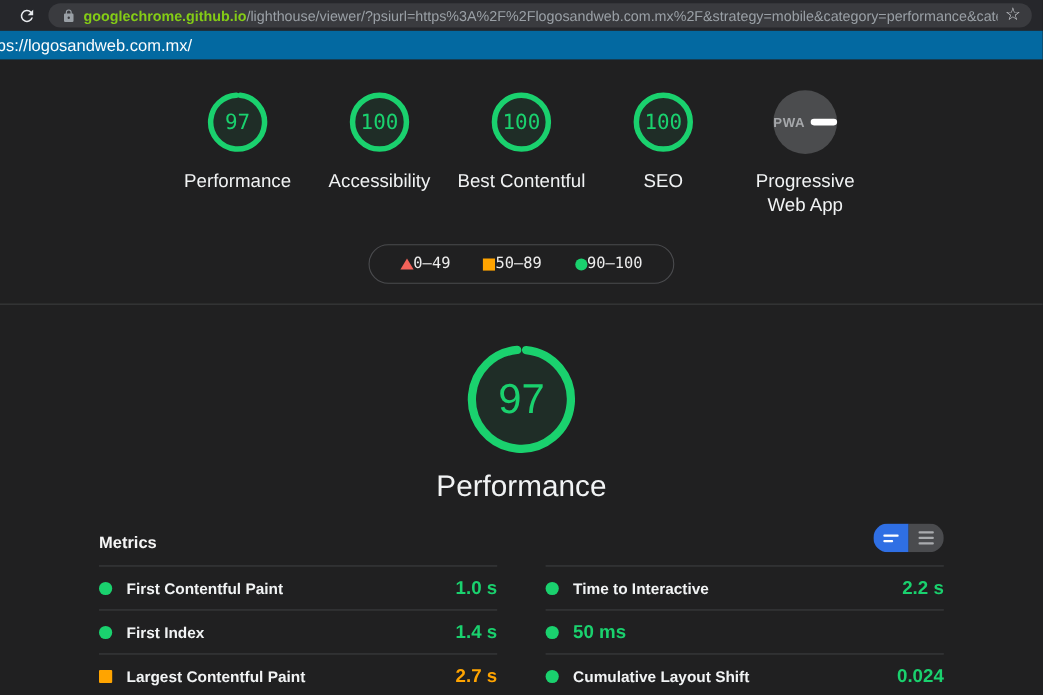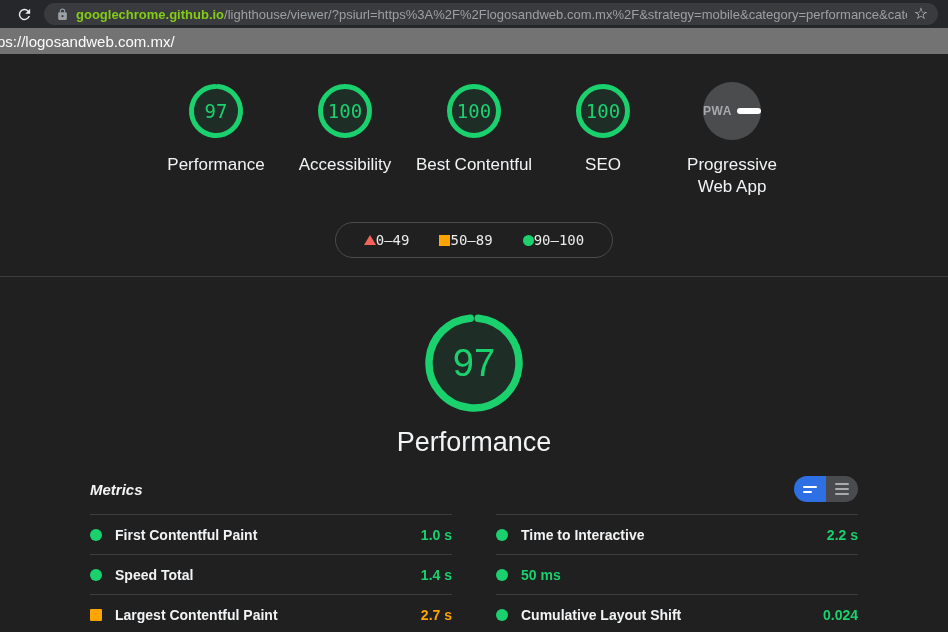--- a/index.html
+++ b/index.html
@@ -23,21 +23,21 @@
   
   .toolbar{height:28px;background:#26272b;display:flex;align-items:center;padding:0 10px 0 14px;gap:10px;}
   .reload-btn{width:20px;height:20px;display:flex;align-items:center;justify-content:center;cursor:pointer;flex:none;}
   .omnibox{flex:1;min-width:0;height:22px;background:#3a3b3f;border-radius:11px;display:flex;align-items:center;padding:0 10px 0 12px;gap:7px;}
   .lock{flex:none;display:flex;}
   .urltext{flex:1;min-width:0;white-space:nowrap;overflow:hidden;font-size:13px;}
   .urltext .domain{color:#84cc16;font-weight:bold;}
   .urltext .path{color:var(--text-dim);}
   .star{flex:none;color:#dadce0;font-size:16px;line-height:1;cursor:pointer;}
   
-  .urlstrip{height:26px;background:#737373;display:flex;align-items:center;overflow:hidden;}
+  .urlstrip{height:26px;background:#0369a1;display:flex;align-items:center;overflow:hidden;}
   .urlstrip span{color:#fcfcfc;font-size:15px;margin-left:-3px;white-space:nowrap;}
   
   .scores-section{padding-top:28px;padding-bottom:18px;border-bottom:1px solid #3b3c3e;}
   .scores-row{display:flex;justify-content:center;gap:10px;}
   .score-item{width:119px;display:flex;flex-direction:column;align-items:center;cursor:pointer;}
   .gauge{position:relative;width:58px;height:58px;}
   .gauge svg{position:absolute;inset:0;transform:rotate(-90deg);}
   .gauge .arc{fill:none;stroke:var(--green);stroke-linecap:round;}
   .gauge .gbg{fill:rgba(26,209,110,0.08);}
   .gauge .num{position:absolute;inset:0;display:flex;align-items:center;justify-content:center;
@@ -54,36 +54,36 @@
   .tri{width:0;height:0;border-left:6px solid transparent;border-right:6px solid transparent;border-bottom:10px solid var(--red);}
   .sq{width:11px;height:11px;background:var(--orange);}
   .dot{width:11px;height:11px;border-radius:50%;background:var(--green);}
   
   .category{text-align:center;padding-top:34px;}
   .gauge.lg{width:104px;height:104px;margin:0 auto;}
   .gauge.lg .num{font-family:"Liberation Sans",sans-serif;font-size:38px;font-weight:400;}
   .category-label{margin-top:12px;font-size:27px;color:var(--text);}
   
   .metrics{width:768px;margin:18px auto 0;}
-  .metrics-header{display:flex;justify-content:space-between;align-items:center;margin-bottom:12px;font-style:italic;}
+  .metrics-header{display:flex;justify-content:space-between;align-items:flex-end;margin-bottom:12px;}
   .metrics-title{font-size:15px;font-weight:bold;color:#f5f5f5;}
   .toggle{display:flex;height:26px;border-radius:13px;overflow:hidden;}
   .toggle-seg{display:flex;flex-direction:column;align-items:flex-start;justify-content:center;gap:3px;cursor:pointer;padding:0 9px;}
   .toggle-seg.left{background:var(--blue);}
   .toggle-seg.right{background:#4a4b4e;}
   .bar{display:block;height:2px;border-radius:1px;background:#fff;}
   .toggle-seg.right .bar{background:#a9abae;}
   .metrics-grid{display:grid;grid-template-columns:1fr 1fr;column-gap:44px;}
   .metric-col{border-top:1px solid var(--divider);}
   .metric-row{display:flex;align-items:center;height:40px;border-bottom:1px solid var(--divider);gap:13px;}
   .marker{width:12px;height:12px;flex:none;}
   .marker.pass{background:var(--green);border-radius:50%;}
   .marker.average{background:var(--orange);border-radius:1px;}
   .metric-label{flex:1;font-size:14px;font-weight:600;color:var(--text);}
-  .metric-value{font-size:14px;font-weight:600;text-align:right;}
+  .metric-value{font-size:17px;font-weight:600;text-align:right;}
   .metric-value.pass{color:var(--green);}
   .metric-value.average{color:var(--orange);}
 </style>
 </head>
 <body>
 
 <div class="toolbar">
   <span class="reload-btn">
     <svg width="17" height="17" viewBox="0 0 24 24">
         <path fill="#e8eaed" d="M17.65 6.35A8 8 0 1 0 19.73 14h-2.08a6 6 0 1 1-1.41-6.24L13 11h7V4l-2.35 2.35z"></path>
@@ -206,21 +206,21 @@
 
   <div class="metrics-grid">
     <div class="metric-col">
       <div class="metric-row">
         <span class="marker pass"></span>
         <span class="metric-label">First Contentful Paint</span>
         <span class="metric-value pass">1.0 s</span>
       </div>
       <div class="metric-row">
         <span class="marker pass"></span>
-        <span class="metric-label">Speed Total</span>
+        <span class="metric-label">First Index</span>
         <span class="metric-value pass">1.4 s</span>
       </div>
       <div class="metric-row">
         <span class="marker average"></span>
         <span class="metric-label">Largest Contentful Paint</span>
         <span class="metric-value average">2.7 s</span>
       </div>
     </div>
     <div class="metric-col">
       <div class="metric-row">

